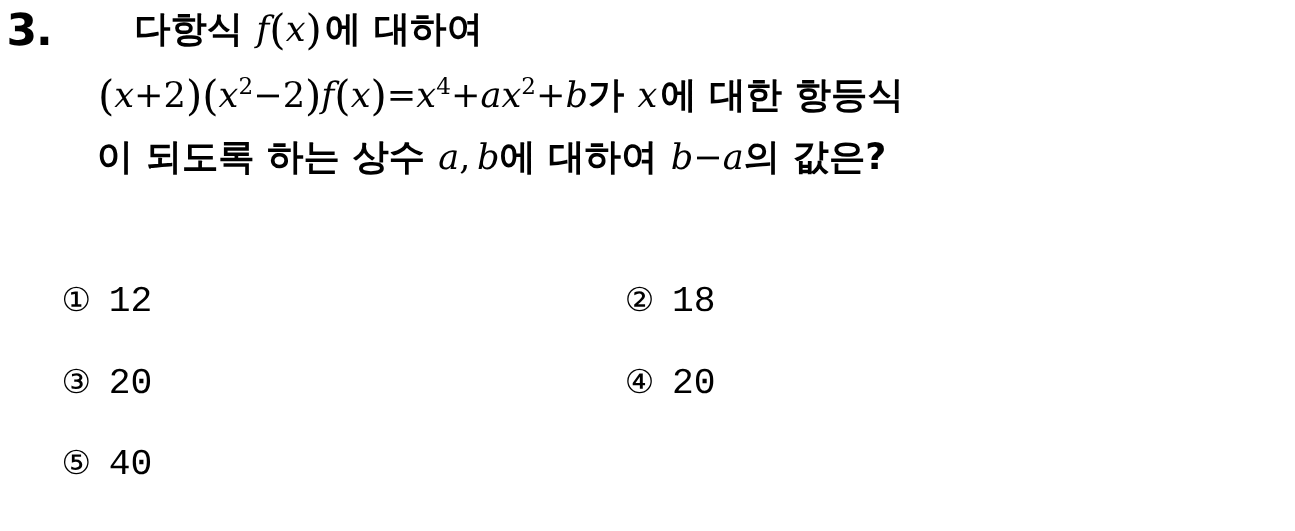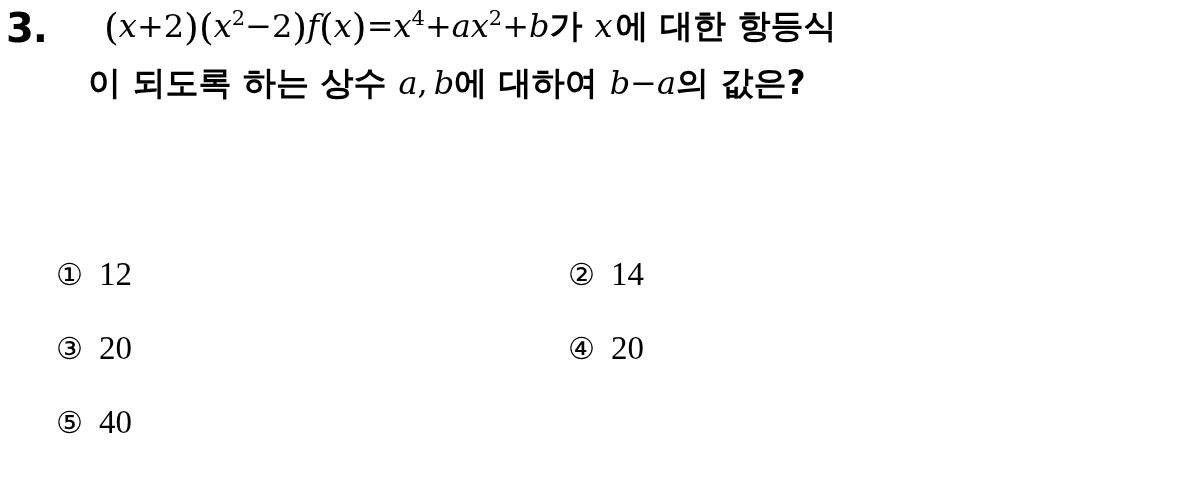--- a/index.html
+++ b/index.html
@@ -42,21 +42,21 @@
   }
   .stem-line {
     font-family: "DejaVu Sans", sans-serif;
     font-weight: bold;
     font-size: 33px;
     line-height: 1.0;
     white-space: nowrap;
     display: block;
   }
   .line1 { margin-left: 34px; margin-bottom: 22px; }
-  .line2 { margin-left: 16px;  margin-bottom: 20px; }
+  .line2 { margin-left: 1px;  margin-bottom: 20px; }
   .line3 { margin-left: 0px;  margin-bottom: 0px; }
 
   
   .m {
     font-family: "DejaVu Serif", serif;
     font-style: italic;
     font-weight: normal;
     font-size: 32px;
   }
   .mn { 
@@ -104,52 +104,53 @@
   }
   .choice.col1 { left: 0px; }
   .choice.col2 { left: 512px; }
   .circ {
     font-family: "DejaVu Sans", sans-serif;
     font-size: 30px;
     line-height: 1;
     font-weight: normal;
   }
   .choice-text {
-    font-family: Liberation Serif, serif;
+    font-family: Liberation Mono, monospace;
     font-size: 33px;
     line-height: 1;
     margin-left: 16px;
   }
 </style>
 </head>
 <body>
 
 <div class="page">
 
   <div class="prob-number">3.</div>
 
   <div class="stem">
 
+    <div class="stem-line line1"><span>다항식</span><span class="sp-l"></span><span class="m"><i>f</i><span class="paren">(</span><i>x</i><span class="paren">)</span></span><span class="sp-s"></span><span>에 대하여</span></div>
 
     <div class="stem-line line2"><span class="m"><span class="paren">(</span><i>x</i><span class="mn">+2</span><span class="paren">)</span><span class="paren">(</span><i>x</i><span class="sup">2</span><span class="mn">−2</span><span class="paren">)</span><i>f</i><span class="paren">(</span><i>x</i><span class="paren">)</span></span><span class="mn">=</span><span class="m"><i>x</i><span class="sup">4</span><span class="mn">+</span><i>ax</i><span class="sup">2</span><span class="mn">+</span><i>b</i></span><span>가</span><span class="sp-l"></span><span class="m"><i>x</i></span><span class="sp-s"></span><span>에 대한 항등식</span></div>
 
     <div class="stem-line line3"><span>이 되도록 하는 상수</span><span class="sp-l"></span><span class="m"><i>a</i></span><span class="mn">,</span><span class="sp"></span><span class="m"><i>b</i></span><span>에 대하여</span><span class="sp-l"></span><span class="m"><i>b</i><span class="mn">−</span><i>a</i></span><span>의 값은?</span></div>
 
   </div>
 
   <div class="choices">
 
     <div class="choice-row">
       <div class="choice col1">
         <span class="circ">①</span>
         <span class="choice-text">12</span>
       </div>
       <div class="choice col2">
         <span class="circ">②</span>
-        <span class="choice-text">14</span>
+        <span class="choice-text">18</span>
       </div>
     </div>
 
     <div class="choice-row">
       <div class="choice col1">
         <span class="circ">③</span>
         <span class="choice-text">20</span>
       </div>
       <div class="choice col2">
         <span class="circ">④</span>

